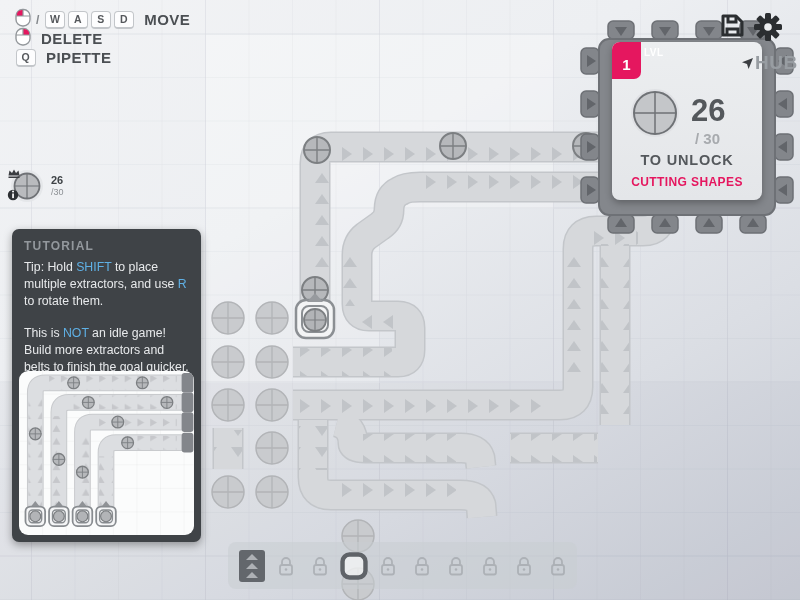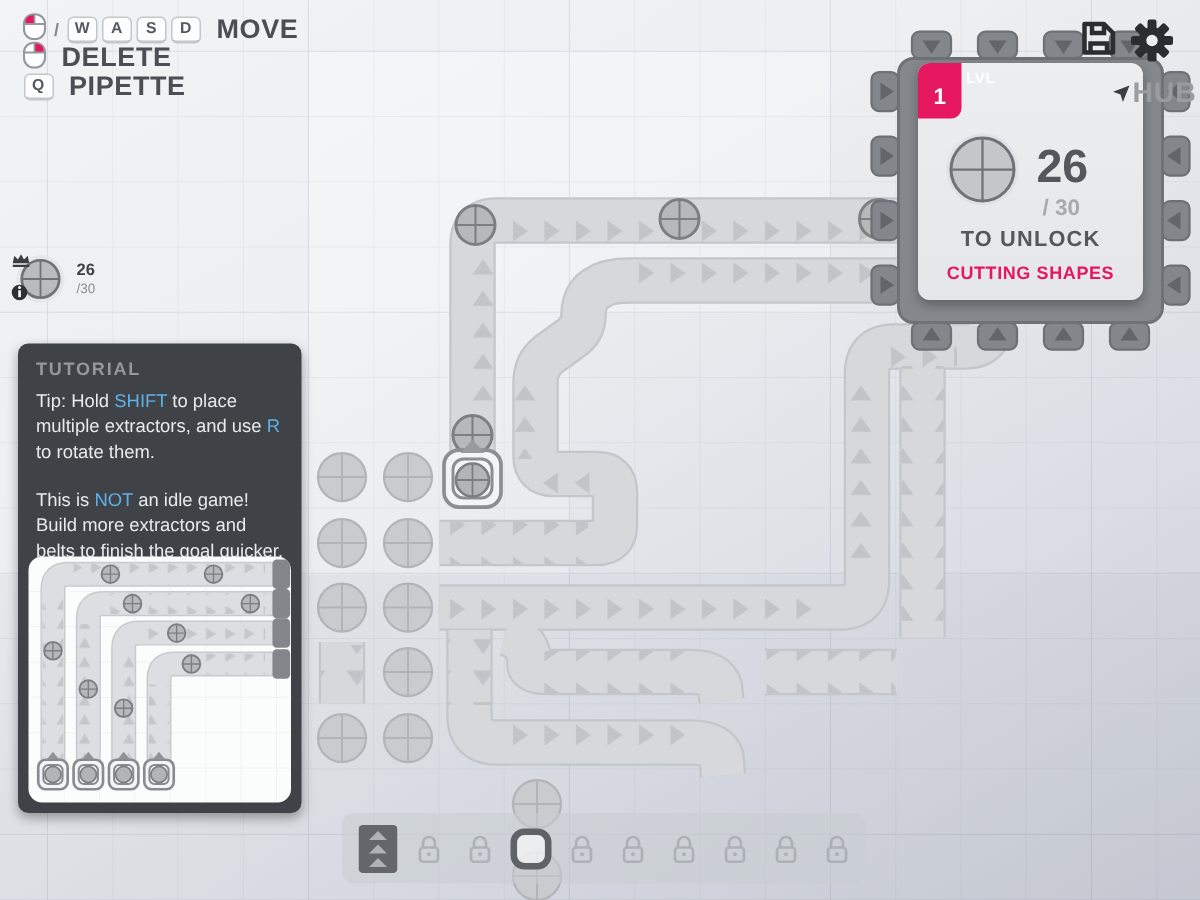--- a/index.html
+++ b/index.html
@@ -6,21 +6,21 @@
   #app{
     position:relative;width:800px;height:600px;overflow:hidden;
     font-family:"Liberation Sans",sans-serif;
     background:linear-gradient(150deg,#f2f3f5 0%,#edeff2 35%,#dbdee4 70%,#c8ccd5 100%);
     -webkit-font-smoothing:antialiased;
   }
   #world{position:absolute;left:0;top:0;}
   
   .hints{position:absolute;left:14px;top:10px;z-index:30;}
   .hint-row{display:flex;align-items:center;height:19px;margin-bottom:0;}
-  .hint-label{font-size:18px;font-weight:bold;color:#4b4f53;letter-spacing:.4px;margin-left:9px;}
+  .hint-label{font-size:15px;font-weight:bold;color:#4b4f53;letter-spacing:.4px;margin-left:9px;}
   .sep{font-size:12px;color:#84888c;margin:0 4px;font-weight:bold;}
   .keycap{
     display:inline-block;min-width:10px;padding:1px 4px 2px;margin:0 1.5px;
     background:#fdfdfe;border:1px solid #c3c6ca;border-bottom-width:2px;border-radius:4px;
     font-size:10.5px;font-weight:bold;color:#55585c;text-align:center;line-height:12px;
   }
   .mouse{display:inline-block;margin:0 1px;}
   
   .goal-pin{position:absolute;left:6px;top:166px;z-index:30;display:flex;align-items:center;}
   .goal-nums{margin-left:5px;line-height:1;}

